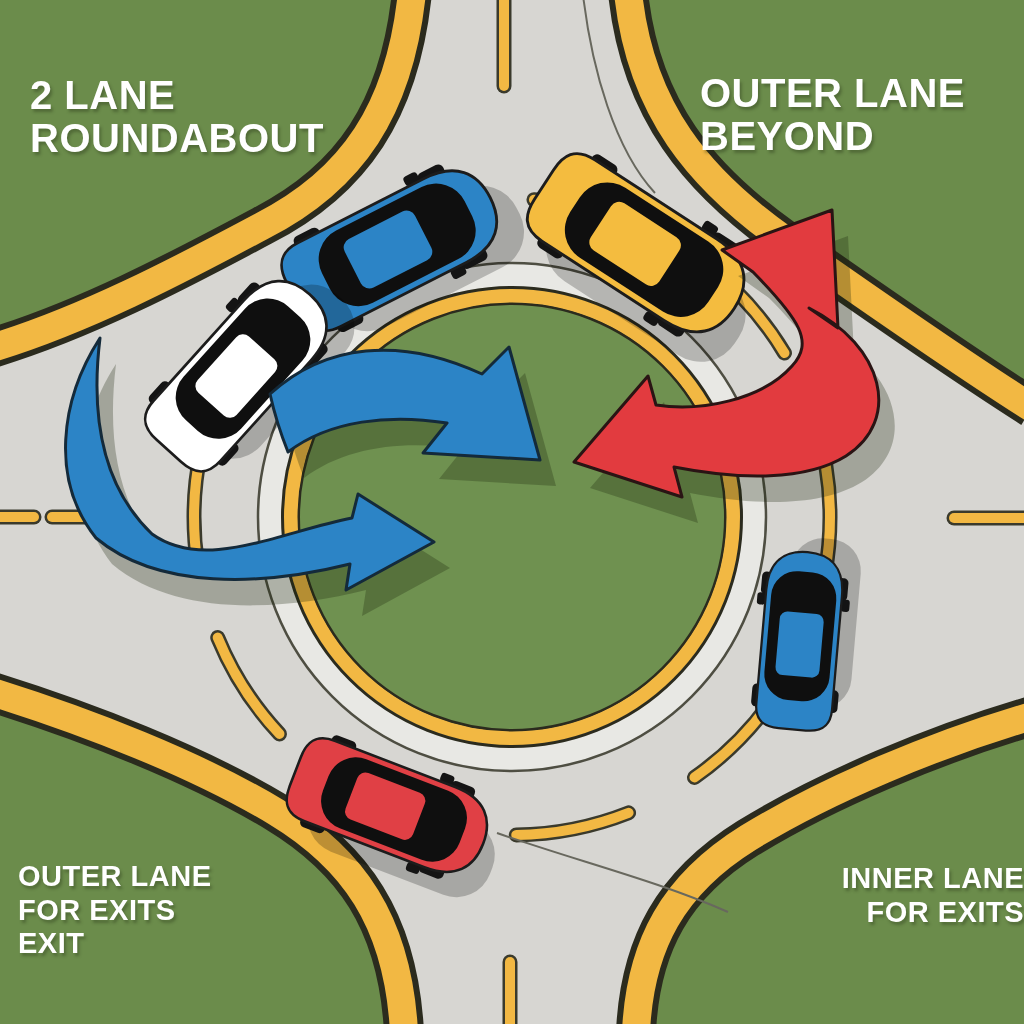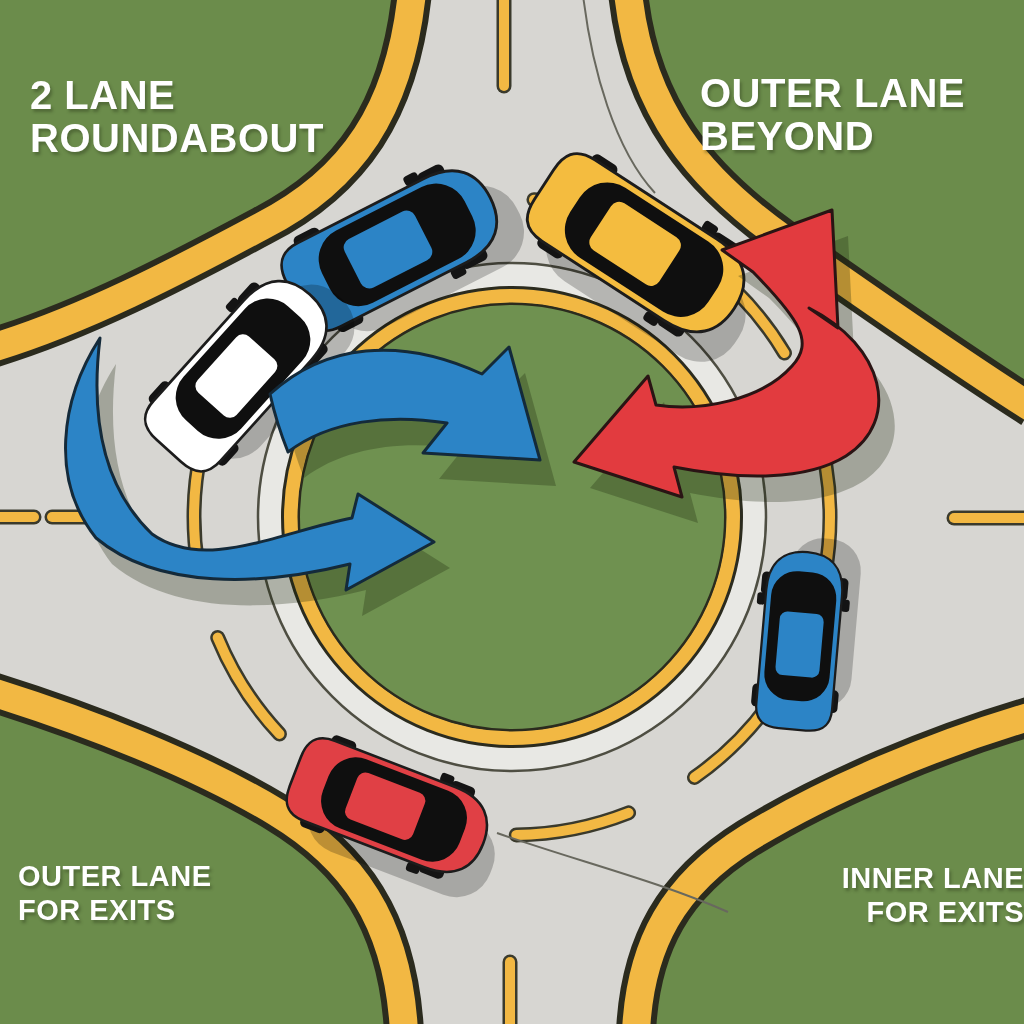--- a/index.html
+++ b/index.html
@@ -141,18 +141,19 @@
   <span>2 LANE</span>
   <span>ROUNDABOUT</span>
 </div>
 <div class="label label-big" id="label-tr">
   <span>OUTER LANE</span>
   <span>BEYOND</span>
 </div>
 <div class="label label-small" id="label-bl">
   <span>OUTER LANE</span>
   <span>FOR EXITS</span>
+  <span>EXIT</span>
 </div>
 <div class="label label-small" id="label-br">
   <span>INNER LANE</span>
   <span>FOR EXITS</span>
 </div>
 </div>
 
 </body></html>

